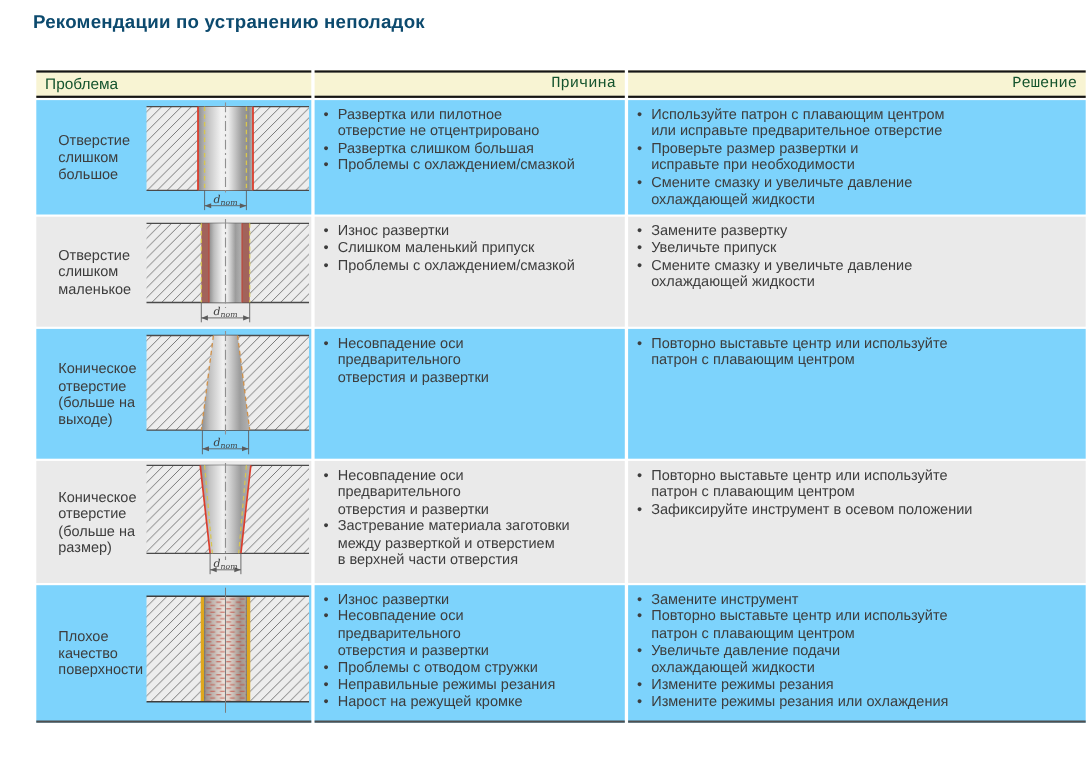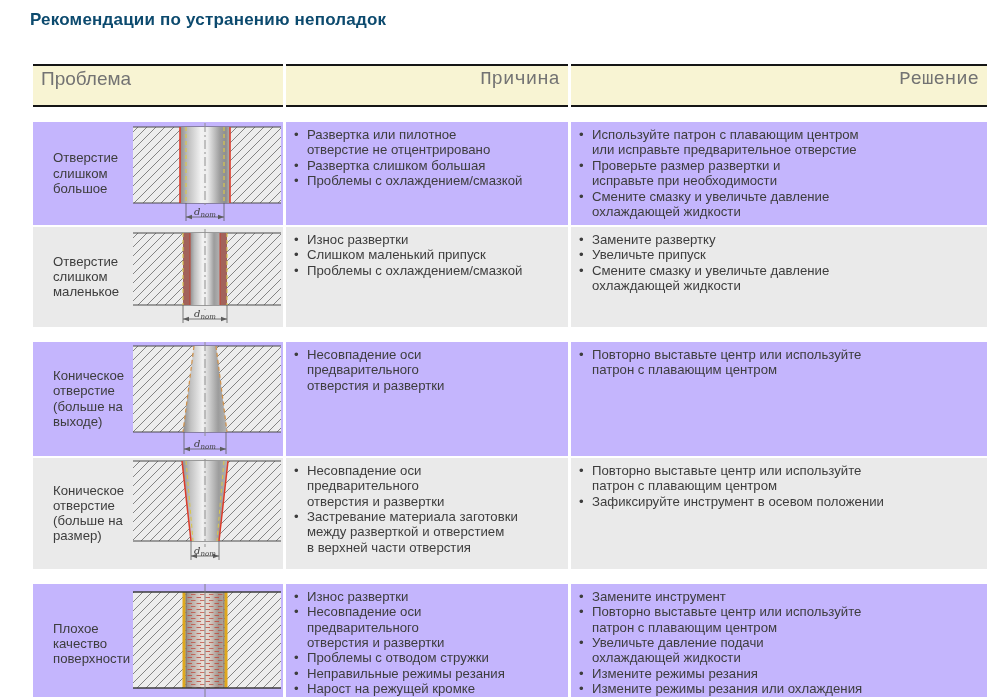--- a/index.html
+++ b/index.html
@@ -11,25 +11,25 @@
   .page-title {
     margin: 10px 0 0 30px; font-size: 17px; font-weight: bold;
     color: #0c4a6e; letter-spacing: .2px;
   }
   .table { position: absolute; left: 33px; top: 64px; width: 954px; }
   .thead, .trow {
     display: grid; grid-template-columns: 250px 282px 1fr; column-gap: 3px;
   }
   .hcell {
     background: #f8f4d3; border-top: 2px solid #151515; border-bottom: 2px solid #151515;
-    font-size: 19px; color: #737373; padding: 2px 8px 15px;
+    font-size: 14px; color: #14532d; padding: 2px 8px 3px;
   }
   .hc-center { text-align: right; font-family: Liberation Mono, monospace; }
   .trow { margin-top: 2px; }
-  .trow.odd  > .cell { background: #c4b5fd; margin-top: 13px; }
+  .trow.odd  > .cell { background: #7dd3fc; }
   .trow.even > .cell { background: #eaeaea; }
   .trow.last > .cell { border-bottom: 2px solid #4f4f4f; }
   .r1 { min-height: 104px; } .r2 { min-height: 100px; }
   .r3 { min-height: 118px; } .r4 { min-height: 111px; }
   .r5 { min-height: 125px; }
   .c-problem { display: flex; align-items: center; }
   .p-label {
     width: 104px; padding-left: 20px; font-size: 13.2px; color: #3d3d3d; line-height: 1.16;
   }
   .p-fig { margin-left: auto; margin-right: 2px; display: flex; align-items: flex-end; }

